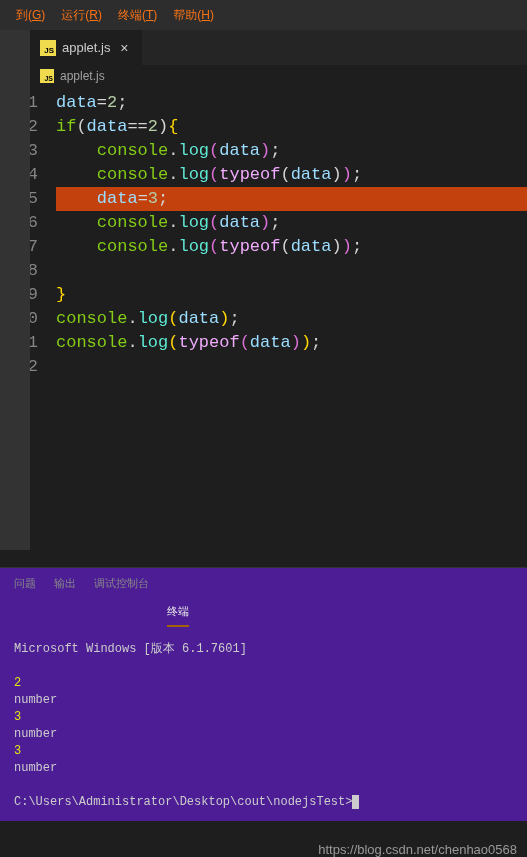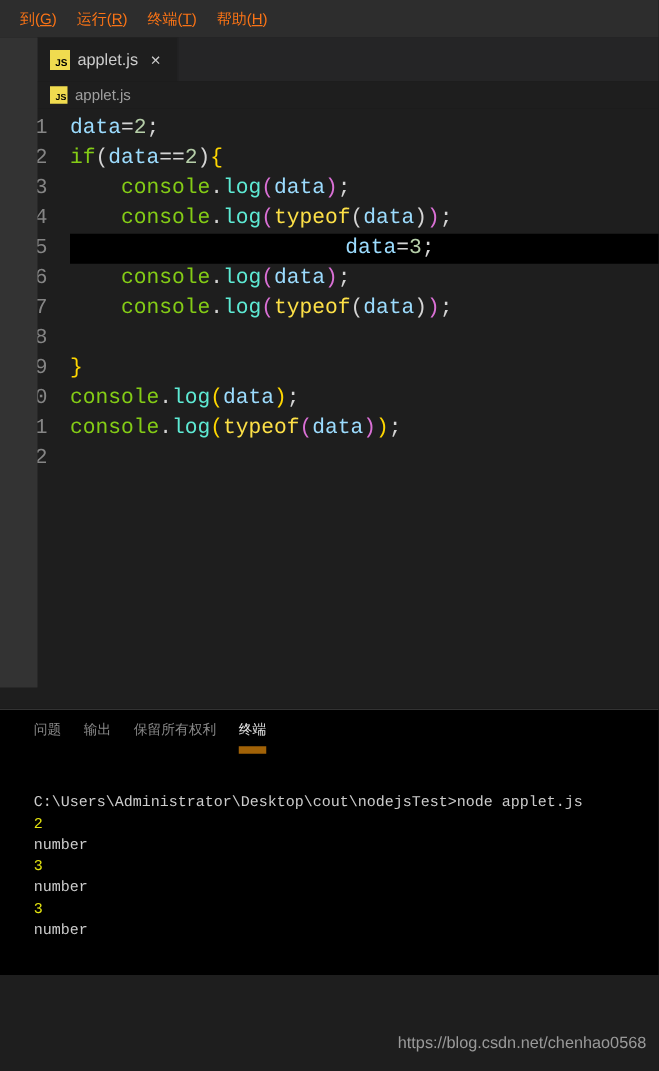--- a/index.html
+++ b/index.html
@@ -100,71 +100,71 @@
   padding-top: 4px;
   user-select: none;
 }
 .gutter div { height: 24px; }
 .code {
   flex: 1;
   padding-top: 4px;
   white-space: pre;
 }
 .code .line { height: 24px; }
-.hl-line { background: #000000; text-align: center; }
+.hl-line { background: #c2410c; }
 .tk-var { color: #9cdcfe; }
 .tk-op { color: #d4d4d4; }
 .tk-num { color: #b5cea8; }
 .tk-kw { color: #84cc16; }
 .tk-obj { color: #84cc16; }
 .tk-fn { color: #5eead4; }
 .tk-pn { color: #d4d4d4; }
-.tk-typeof { color: #fde047; }
+.tk-typeof { color: #f0abfc; }
 .tk-brace { color: #ffd700; }
 .tk-brace2 { color: #da70d6; }
 .panel {
   border-top: 1px solid #333;
-  background: #000000;
-  padding-left: 13px;
+  background: #4c1d95;
 }
 .panel-tabs {
   display: flex;
   padding: 8px 14px 0 14px;
   gap: 18px;
   font-size: 11px;
 }
 .panel-tab {
   color: #888;
   padding-bottom: 6px;
   cursor: pointer;
 }
 .panel-tab.active {
   color: #e7e7e7;
-  border-bottom: 6px solid #a16207;
+  border-bottom: 2px solid #a16207;
+  margin-top: 28px;
 }
 .terminal {
   padding: 14px 14px 10px 14px;
   font-family: Consolas, "Courier New", monospace;
   font-size: 12px;
   line-height: 17px;
   color: #cccccc;
 }
 .terminal .tline { white-space: pre-wrap; }
 .t-yellow { color: #e5e510; }
 .cursor {
   display: inline-block;
   width: 7px;
   height: 14px;
   background: #cccccc;
   vertical-align: text-bottom;
 }
 .watermark {
   position: absolute;
   right: 10px;
-  bottom: 16px;
+  bottom: 0;
   font-size: 13px;
   color: #9a9a9a;
   font-family: Arial, sans-serif;
 }
 .activity-stub {
   position: absolute;
   left: 0;
   top: 30px;
   width: 30px;
   height: 520px;
@@ -206,28 +206,29 @@
       <div>10</div>
       <div>11</div>
       <div>12</div>
     </div>
   <div class="code"><div class="line"><span class="tk-var">data</span><span class="tk-op">=</span><span class="tk-num">2</span><span class="tk-op">;</span></div><div class="line"><span class="tk-kw">if</span><span class="tk-pn">(</span><span class="tk-var">data</span><span class="tk-op">==</span><span class="tk-num">2</span><span class="tk-pn">)</span><span class="tk-brace">{</span></div><div class="line">    <span class="tk-obj">console</span><span class="tk-op">.</span><span class="tk-fn">log</span><span class="tk-brace2">(</span><span class="tk-var">data</span><span class="tk-brace2">)</span><span class="tk-op">;</span></div><div class="line">    <span class="tk-obj">console</span><span class="tk-op">.</span><span class="tk-fn">log</span><span class="tk-brace2">(</span><span class="tk-typeof">typeof</span><span class="tk-pn">(</span><span class="tk-var">data</span><span class="tk-pn">)</span><span class="tk-brace2">)</span><span class="tk-op">;</span></div><div class="line hl-line">    <span class="tk-var">data</span><span class="tk-op">=</span><span class="tk-num">3</span><span class="tk-op">;</span></div><div class="line">    <span class="tk-obj">console</span><span class="tk-op">.</span><span class="tk-fn">log</span><span class="tk-brace2">(</span><span class="tk-var">data</span><span class="tk-brace2">)</span><span class="tk-op">;</span></div><div class="line">    <span class="tk-obj">console</span><span class="tk-op">.</span><span class="tk-fn">log</span><span class="tk-brace2">(</span><span class="tk-typeof">typeof</span><span class="tk-pn">(</span><span class="tk-var">data</span><span class="tk-pn">)</span><span class="tk-brace2">)</span><span class="tk-op">;</span></div><div class="line"></div><div class="line"><span class="tk-brace">}</span></div><div class="line"><span class="tk-obj">console</span><span class="tk-op">.</span><span class="tk-fn">log</span><span class="tk-brace">(</span><span class="tk-var">data</span><span class="tk-brace">)</span><span class="tk-op">;</span></div><div class="line"><span class="tk-obj">console</span><span class="tk-op">.</span><span class="tk-fn">log</span><span class="tk-brace">(</span><span class="tk-typeof">typeof</span><span class="tk-brace2">(</span><span class="tk-var">data</span><span class="tk-brace2">)</span><span class="tk-brace">)</span><span class="tk-op">;</span></div><div class="line"></div></div>
 </div>
 <div class="panel">
   <div class="panel-tabs">
       <div class="panel-tab">问题</div>
       <div class="panel-tab">输出</div>
-      <div class="panel-tab">保留所有权利</div>
+      <div class="panel-tab">调试控制台</div>
       <div class="panel-tab active">终端</div>
     </div>
   <div class="terminal">
+      <div class="tline">Microsoft Windows [版本 6.1.7601]</div>
       <div class="tline">&nbsp;</div>
-      <div class="tline">C:\Users\Administrator\Desktop\cout\nodejsTest&gt;node applet.js</div>
       <div class="tline t-yellow">2</div>
       <div class="tline">number</div>
       <div class="tline t-yellow">3</div>
       <div class="tline">number</div>
       <div class="tline t-yellow">3</div>
       <div class="tline">number</div>
       <div class="tline">&nbsp;</div>
+      <div class="tline">C:\Users\Administrator\Desktop\cout\nodejsTest&gt;<span class="cursor"></span></div>
     </div>
 </div>
 <div class="watermark">https://blog.csdn.net/chenhao0568</div>
 
 </body></html>

